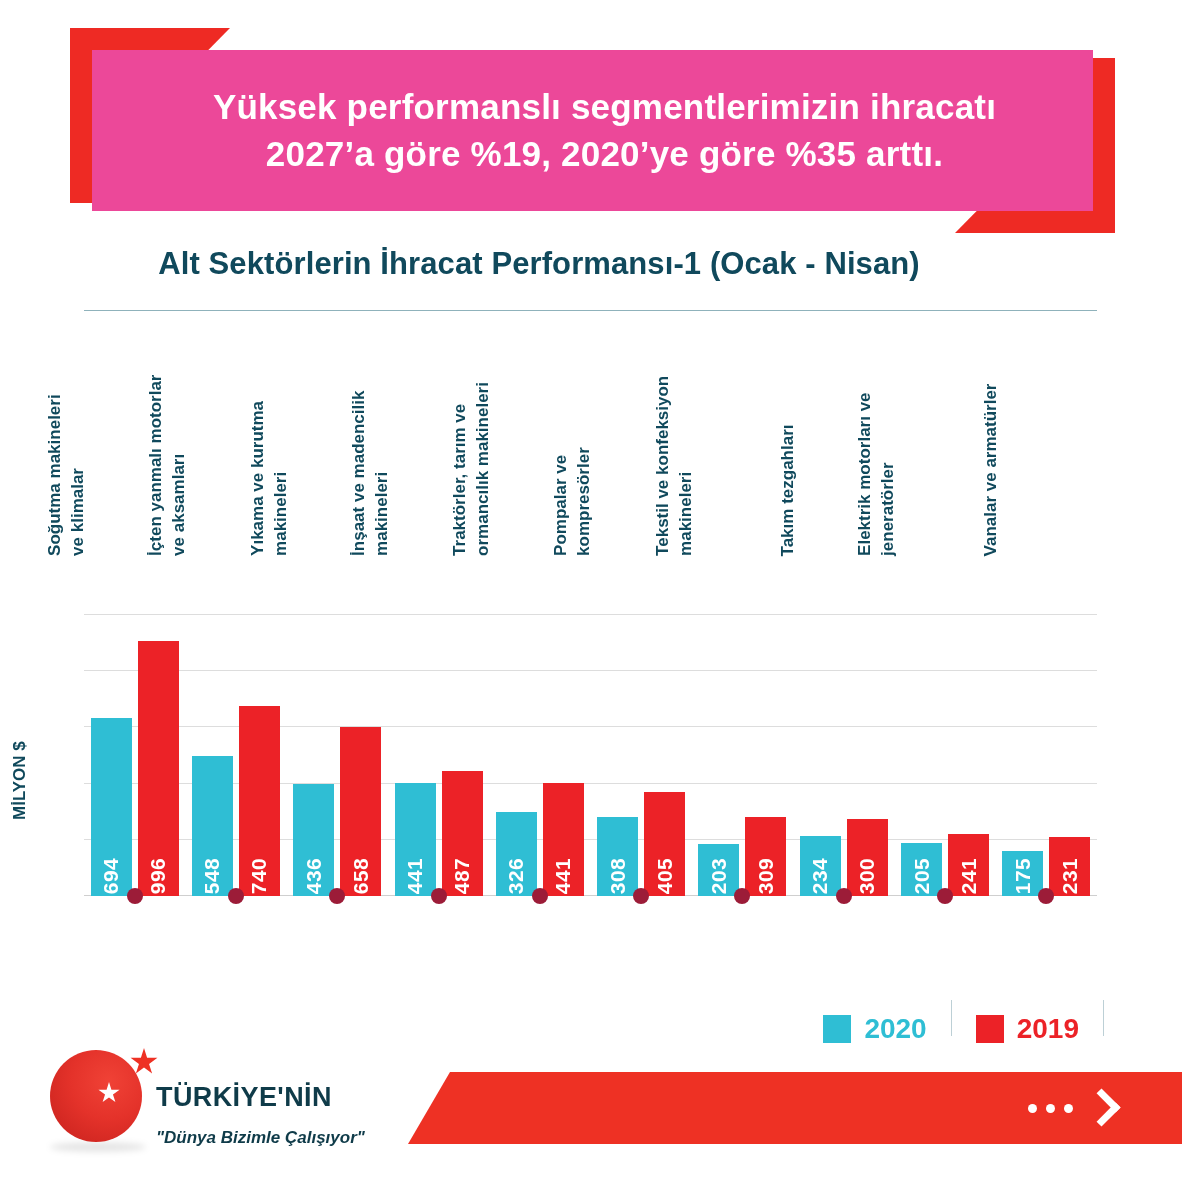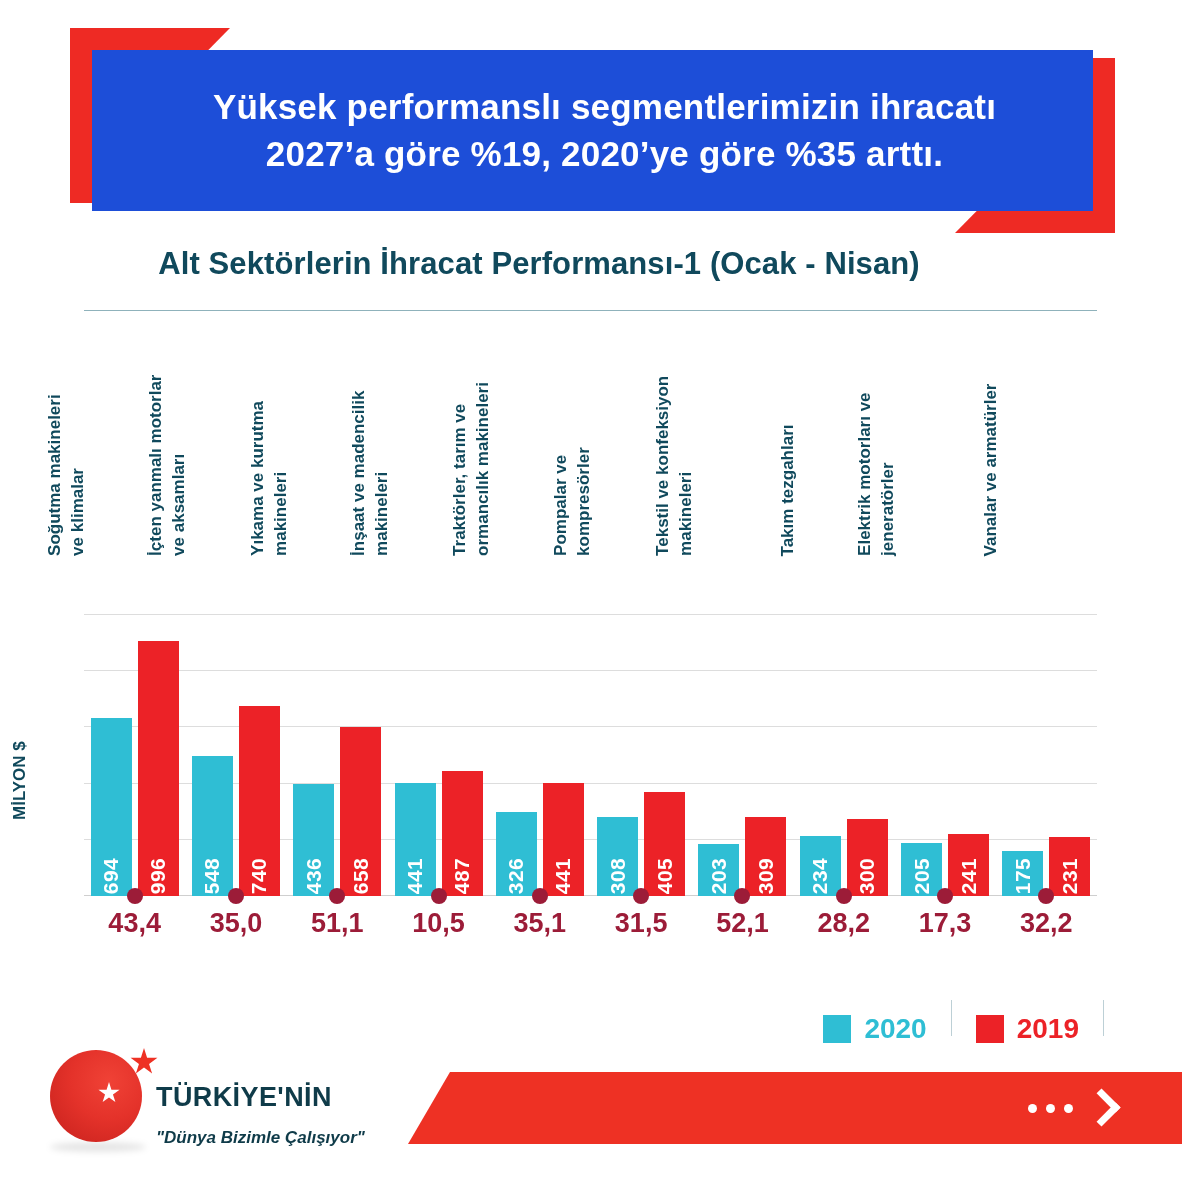--- a/index.html
+++ b/index.html
@@ -28,21 +28,21 @@
     background: #ee2a24;
     clip-path: polygon(100% 0, 100% 100%, 0 100%, 0 calc(100% - 22px), calc(100% - 22px) calc(100% - 22px), calc(100% - 22px) 0);
   }
   .banner-corner-br-ext {
     position: absolute; right: 0; bottom: 0; width: 160px; height: 26px;
     background: #ee2a24;
     clip-path: polygon(100% 0, 100% 100%, 0 100%, 16% 0);
   }
   .banner-box {
     position: absolute; left: 22px; top: 22px; right: 22px; bottom: 22px;
-    background: #1d4ed8;
+    background: #ec4899;
     display: flex; flex-direction: column;
     align-items: center; justify-content: center; padding-left: 24px;
   }
   .banner-line {
     color: #ffffff;
     font-size: 35px;
     font-weight: bold;
     letter-spacing: .2px;
     line-height: 1.32;
     text-align: center;
@@ -401,32 +401,20 @@
             <span class="bar-val">175</span>
           </div>
           <div class="bar b2021" style="height: 59.22px;">
             <span class="bar-val">231</span>
           </div>
           <span class="dot"></span>
         </div>
       </div>
   </div>
 
-  <div id="pct-row">
-      <div class="pct-cell">43,4</div>
-      <div class="pct-cell">35,0</div>
-      <div class="pct-cell">51,1</div>
-      <div class="pct-cell">10,5</div>
-      <div class="pct-cell">35,1</div>
-      <div class="pct-cell">31,5</div>
-      <div class="pct-cell">52,1</div>
-      <div class="pct-cell">28,2</div>
-      <div class="pct-cell">17,3</div>
-      <div class="pct-cell">32,2</div>
-    </div>
 
   <div id="legend">
     <div class="lg-item">
       <span class="lg-swatch cy"></span>
       <span class="lg-text cy">2020</span>
     </div>
     <div class="lg-sep"></div>
     <div class="lg-item">
       <span class="lg-swatch rd"></span>
       <span class="lg-text rd">2019</span>

